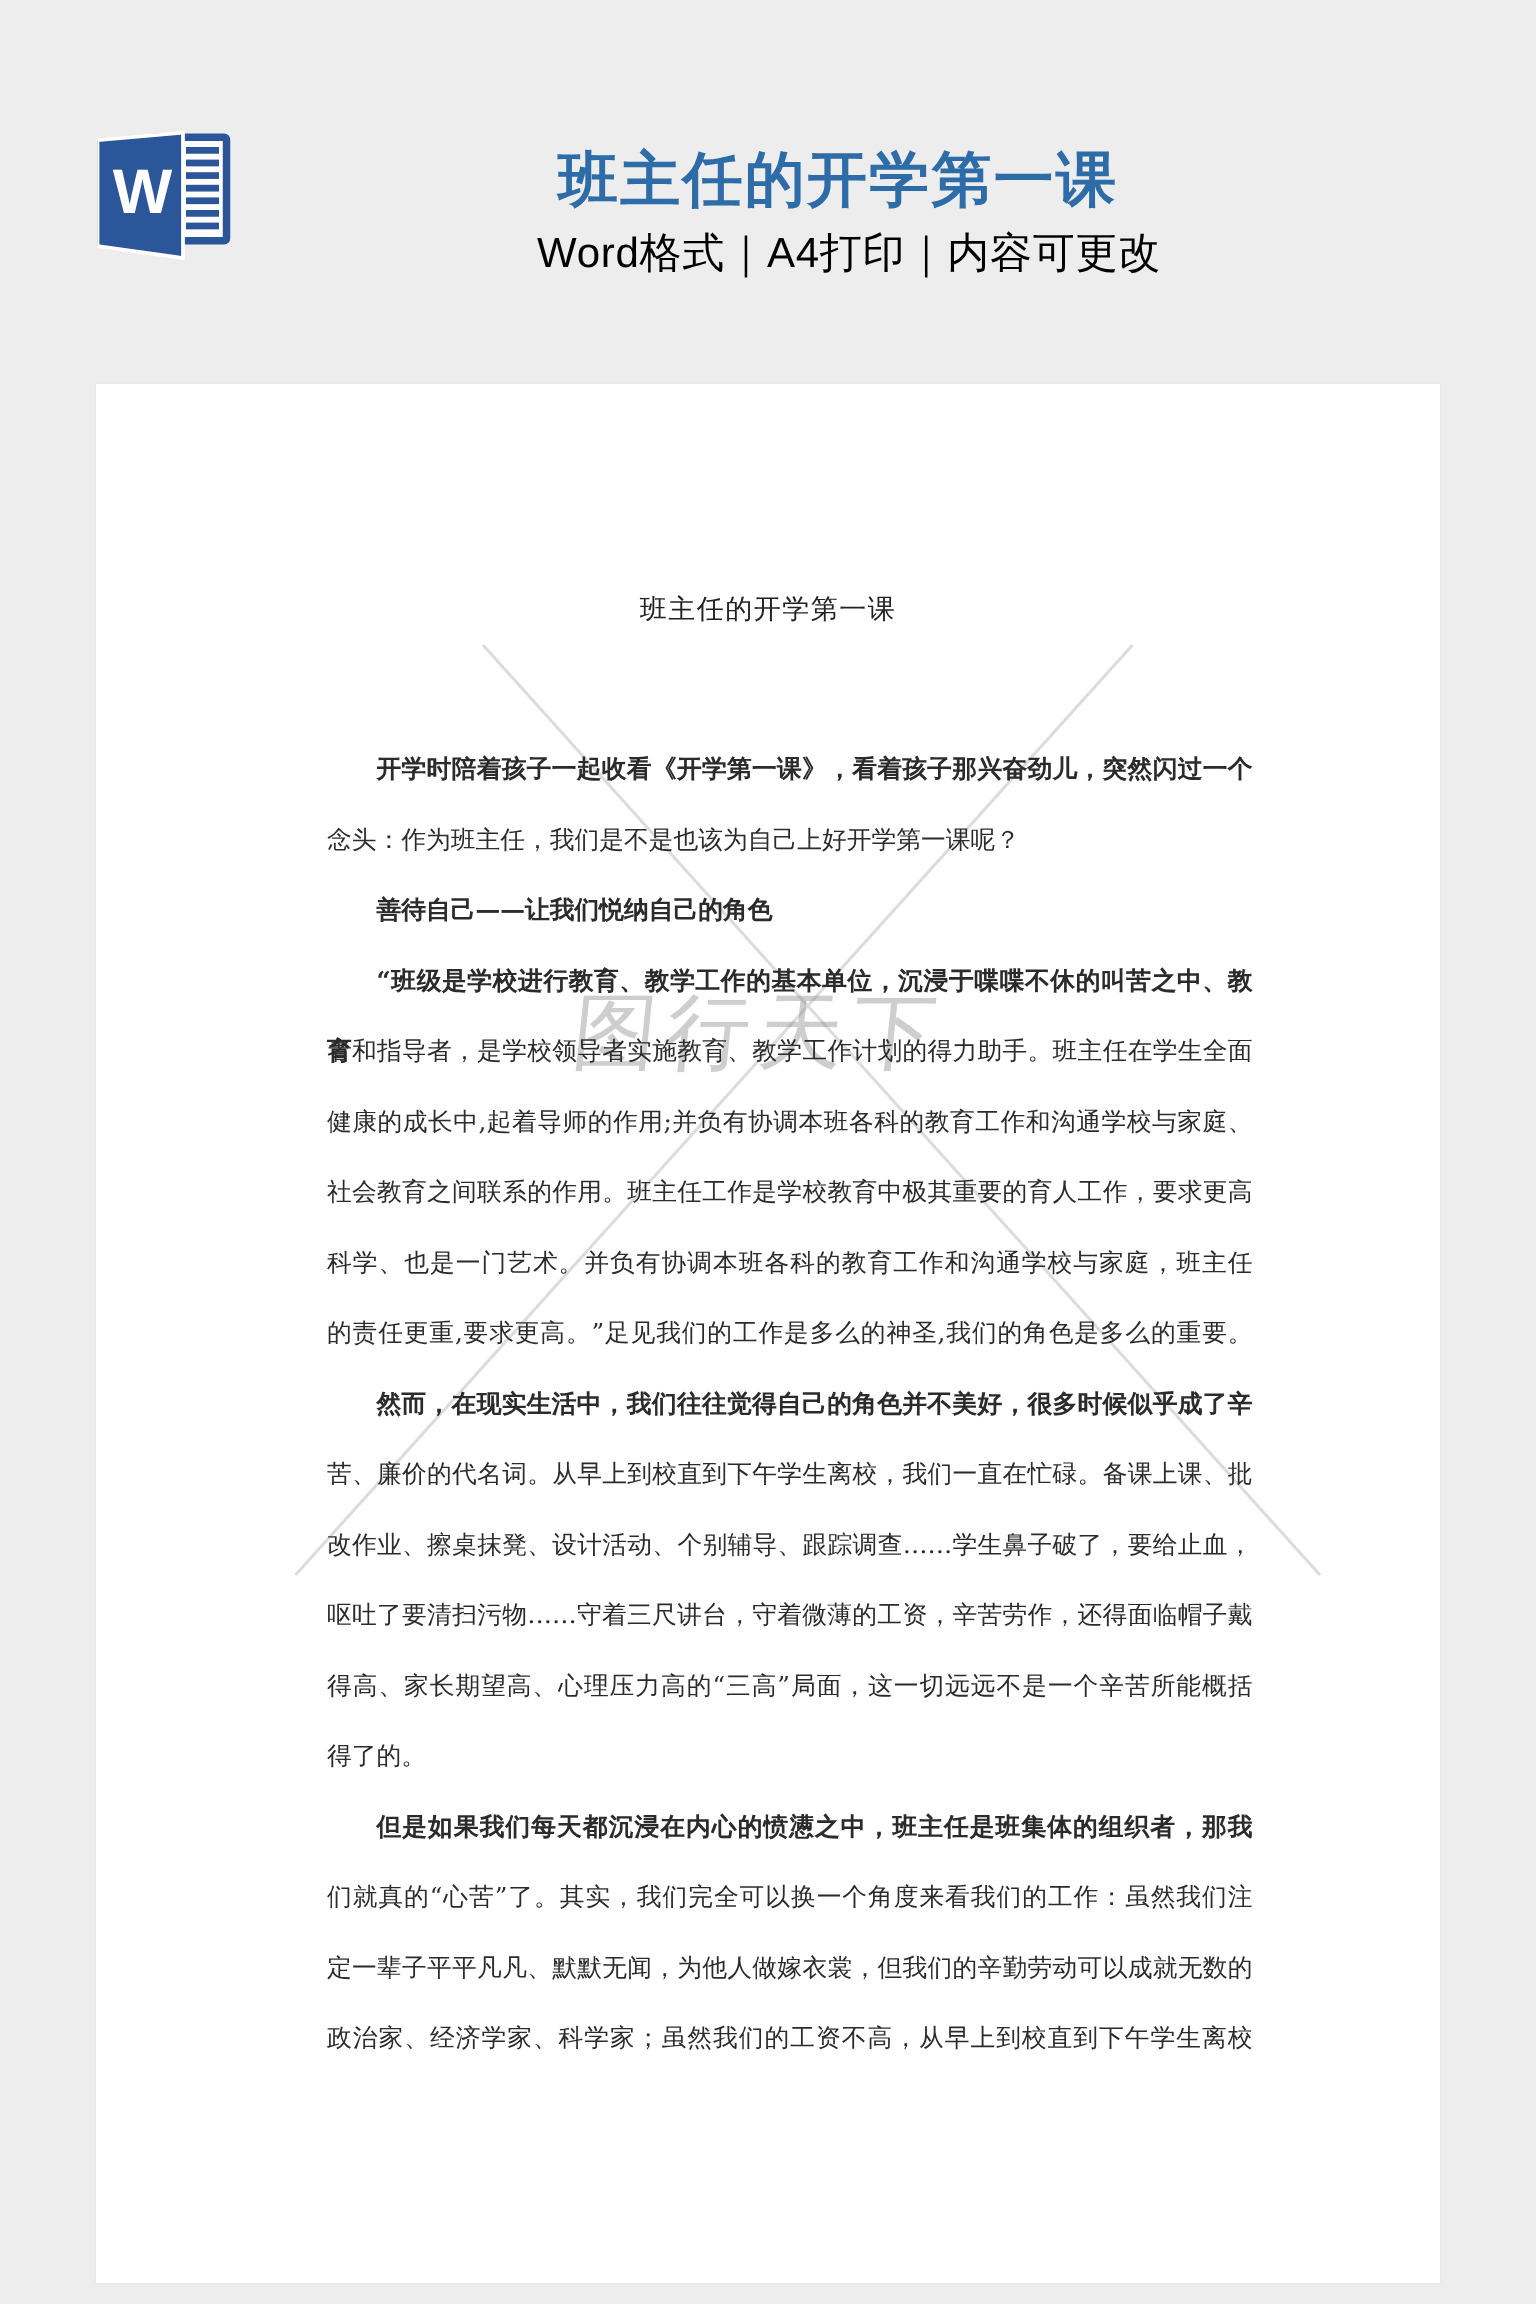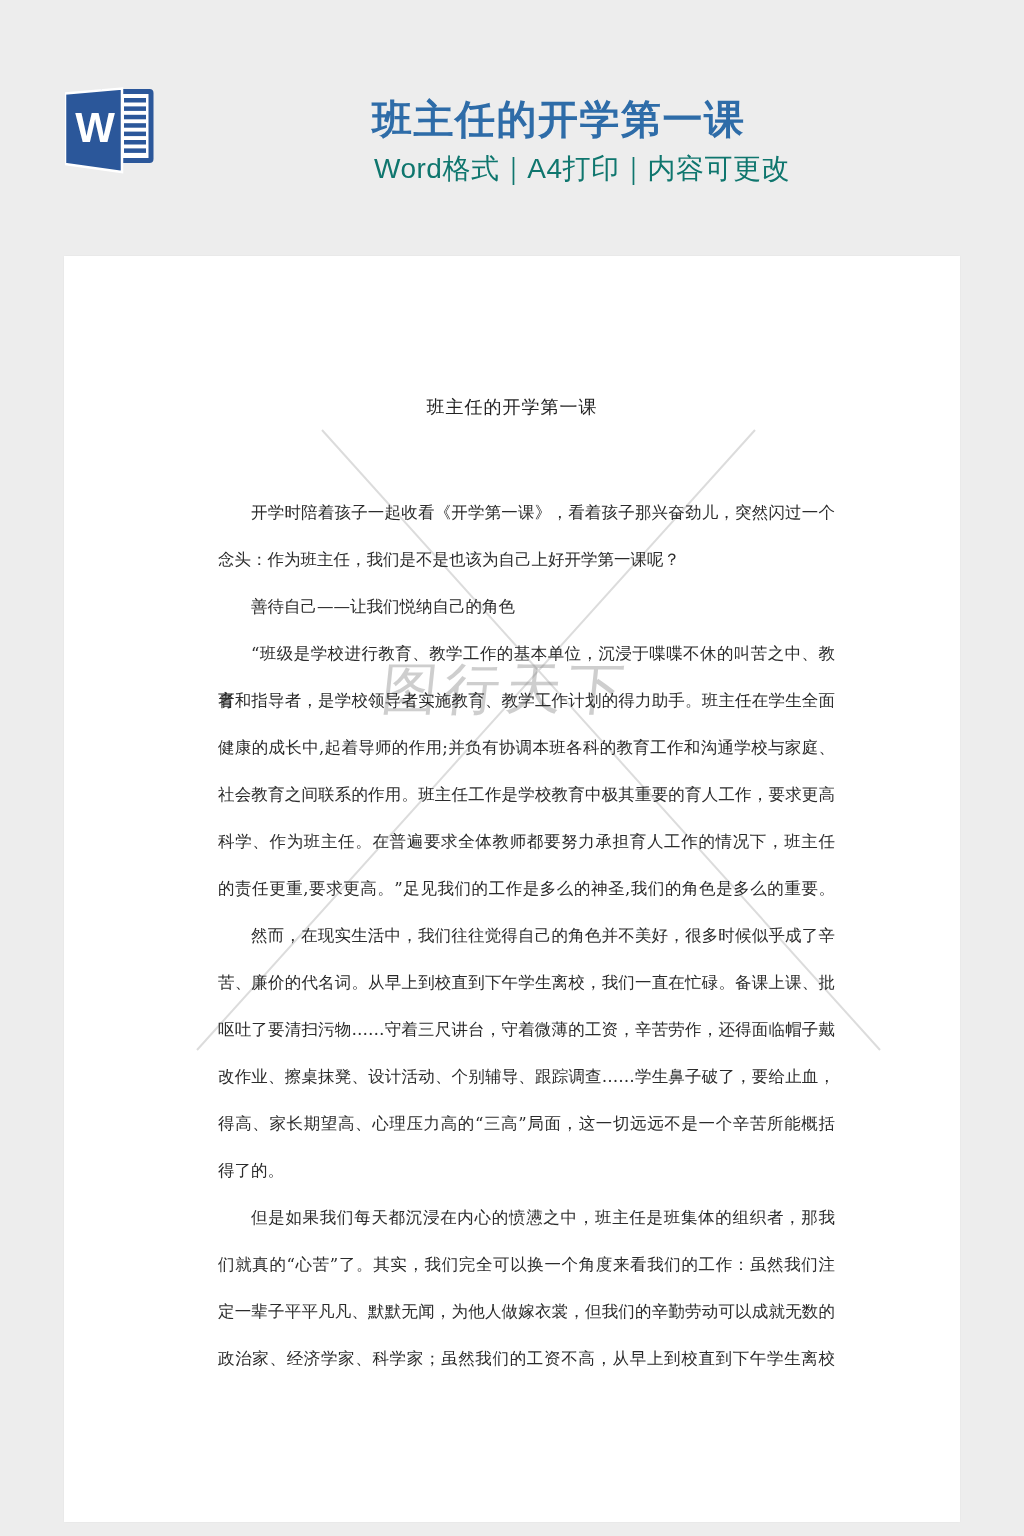--- a/index.html
+++ b/index.html
@@ -13,22 +13,22 @@
 
   
   .header{position:absolute;left:0;top:0;width:1024px;height:256px;}
   .word-icon{position:absolute;left:65px;top:84px;width:90px;height:90px;}
   .hdr-title{
     position:absolute;left:372px;top:92px;
     font-size:40px;font-weight:bold;color:#2e6ca8;
     letter-spacing:1.5px;white-space:nowrap;
   }
   .hdr-subtitle{
-    position:absolute;left:374px;top:150px;
-    font-size:28px;color:#0f766e;
+    position:absolute;left:358px;top:150px;
+    font-size:28px;color:#000000;
     letter-spacing:0.5px;white-space:nowrap;
   }
 
   
   .page{
     position:absolute;left:64px;top:256px;
     width:896px;height:1266px;
     background:#ffffff;
     box-shadow:0 0 2px rgba(0,0,0,0.05);
   }
@@ -49,21 +49,21 @@
     font-size:18px;line-height:26px;color:#222222;
     letter-spacing:1px;
   }
   .doc-body{
     position:absolute;left:154px;top:233px;width:617px;
     font-family:"DejaVu Serif","Liberation Serif",serif;
     font-size:16.5px;color:#2b2b2b;
   }
   .ln{height:47px;line-height:47px;white-space:nowrap;}
   .ln.full{white-space:normal;text-align:justify;text-align-last:justify;}
-  .ln.indent{text-indent:33px;}
+  .ln.indent{text-indent:33px;font-weight:bold;}
 </style>
 </head>
 <body>
 
 <div class="header">
   <svg class="word-icon" viewBox="0 0 90 90">
 
     <rect x="37" y="7.5" width="49" height="69" fill="#ffffff" stroke="#2b579a" stroke-width="5" rx="1.5"></rect>
 
     <g fill="#2b579a">
@@ -95,26 +95,26 @@
   <div class="doc-title">班主任的开学第一课</div>
 
   <div class="doc-body">
     <div class="ln full indent">开学时陪着孩子一起收看《开学第一课》，看着孩子那兴奋劲儿，突然闪过一个</div>
     <div class="ln">念头：作为班主任，我们是不是也该为自己上好开学第一课呢？</div>
     <div class="ln indent">善待自己——让我们悦纳自己的角色</div>
     <div class="ln full indent">“班级是学校进行教育、教学工作的基本单位，沉浸于喋喋不休的叫苦之中、教育</div>
     <div class="ln full">者和指导者，是学校领导者实施教育、教学工作计划的得力助手。班主任在学生全面</div>
     <div class="ln full">健康的成长中,起着导师的作用;并负有协调本班各科的教育工作和沟通学校与家庭、</div>
     <div class="ln full">社会教育之间联系的作用。班主任工作是学校教育中极其重要的育人工作，要求更高</div>
-    <div class="ln full">科学、作为班主任。在普遍要求全体教师都要努力承担育人工作的情况下，班主任</div>
+    <div class="ln full">科学、也是一门艺术。并负有协调本班各科的教育工作和沟通学校与家庭，班主任</div>
     <div class="ln full">的责任更重,要求更高。”足见我们的工作是多么的神圣,我们的角色是多么的重要。</div>
     <div class="ln full indent">然而，在现实生活中，我们往往觉得自己的角色并不美好，很多时候似乎成了辛</div>
     <div class="ln full">苦、廉价的代名词。从早上到校直到下午学生离校，我们一直在忙碌。备课上课、批</div>
+    <div class="ln full">改作业、擦桌抹凳、设计活动、个别辅导、跟踪调查……学生鼻子破了，要给止血，</div>
     <div class="ln full">呕吐了要清扫污物……守着三尺讲台，守着微薄的工资，辛苦劳作，还得面临帽子戴</div>
-    <div class="ln full">改作业、擦桌抹凳、设计活动、个别辅导、跟踪调查……学生鼻子破了，要给止血，</div>
     <div class="ln full">得高、家长期望高、心理压力高的“三高”局面，这一切远远不是一个辛苦所能概括</div>
     <div class="ln">得了的。</div>
     <div class="ln full indent">但是如果我们每天都沉浸在内心的愤懑之中，班主任是班集体的组织者，那我</div>
     <div class="ln full">们就真的“心苦”了。其实，我们完全可以换一个角度来看我们的工作：虽然我们注</div>
     <div class="ln full">定一辈子平平凡凡、默默无闻，为他人做嫁衣裳，但我们的辛勤劳动可以成就无数的</div>
     <div class="ln full">政治家、经济学家、科学家；虽然我们的工资不高，从早上到校直到下午学生离校</div>
   </div>
 </div>
 
 </body></html>

